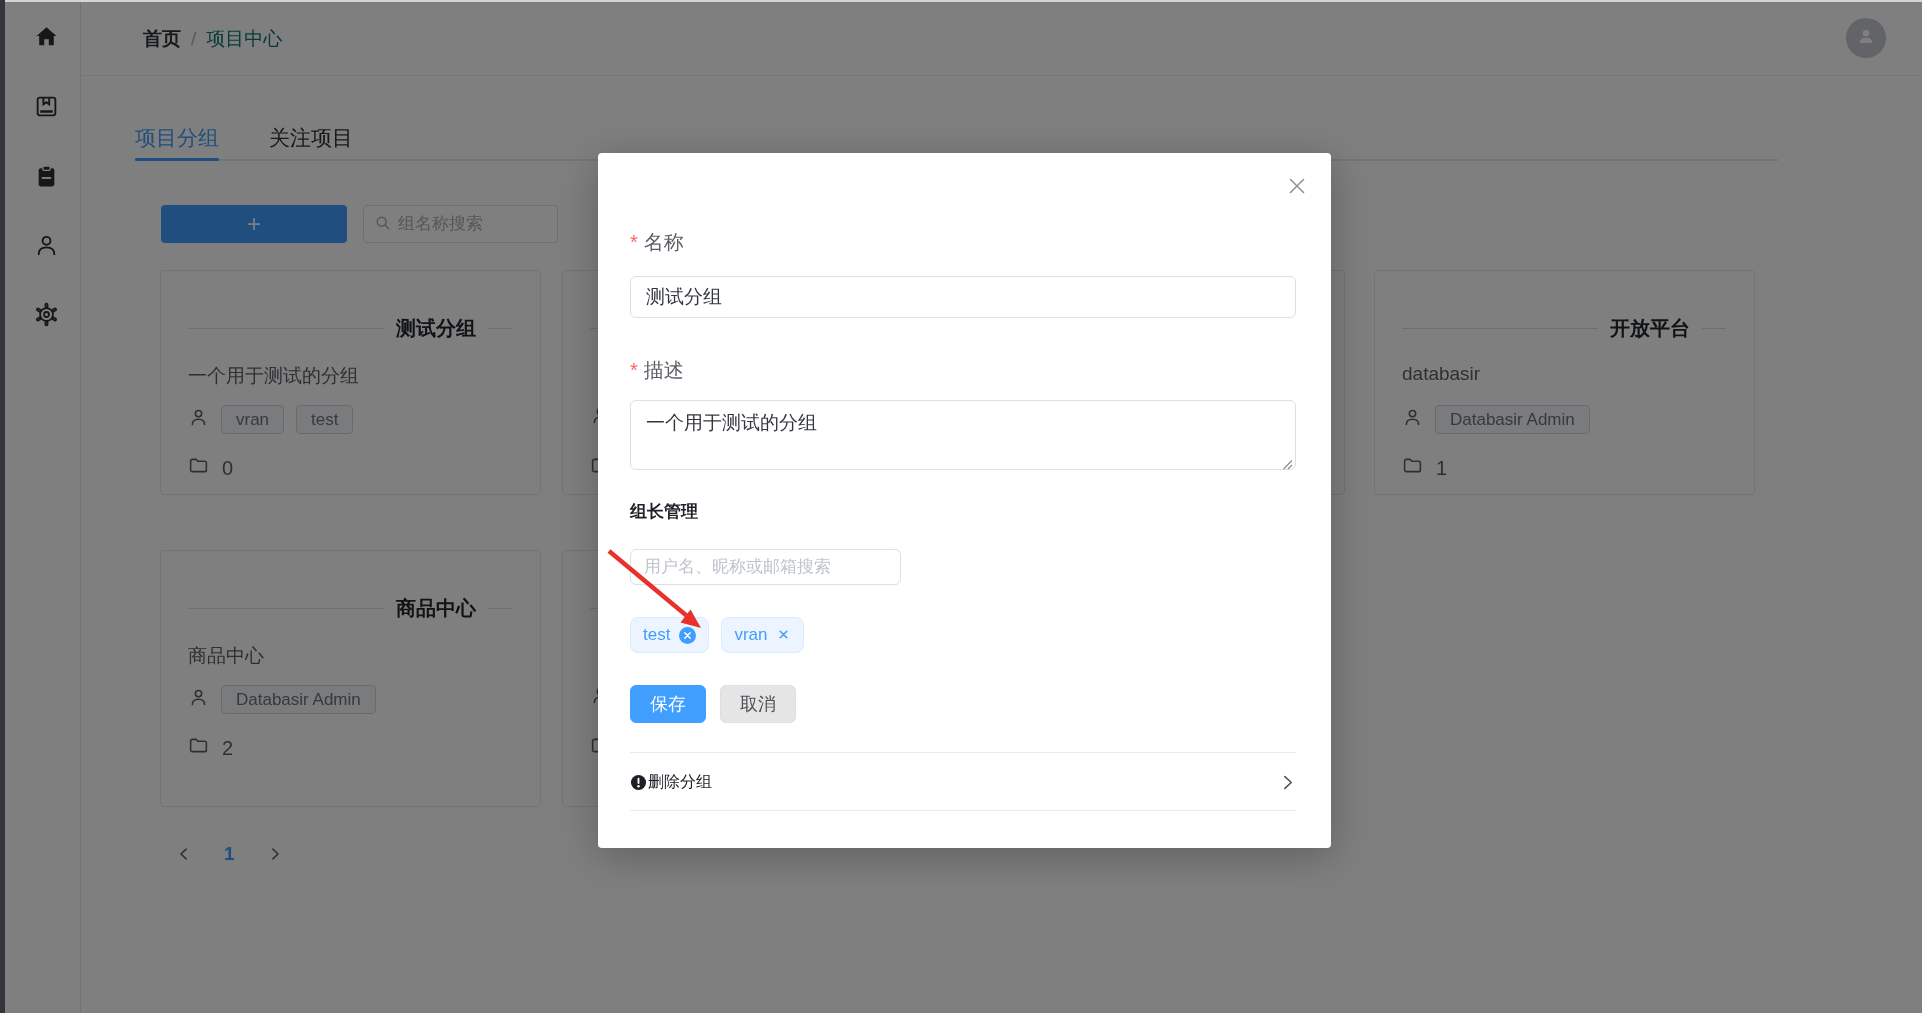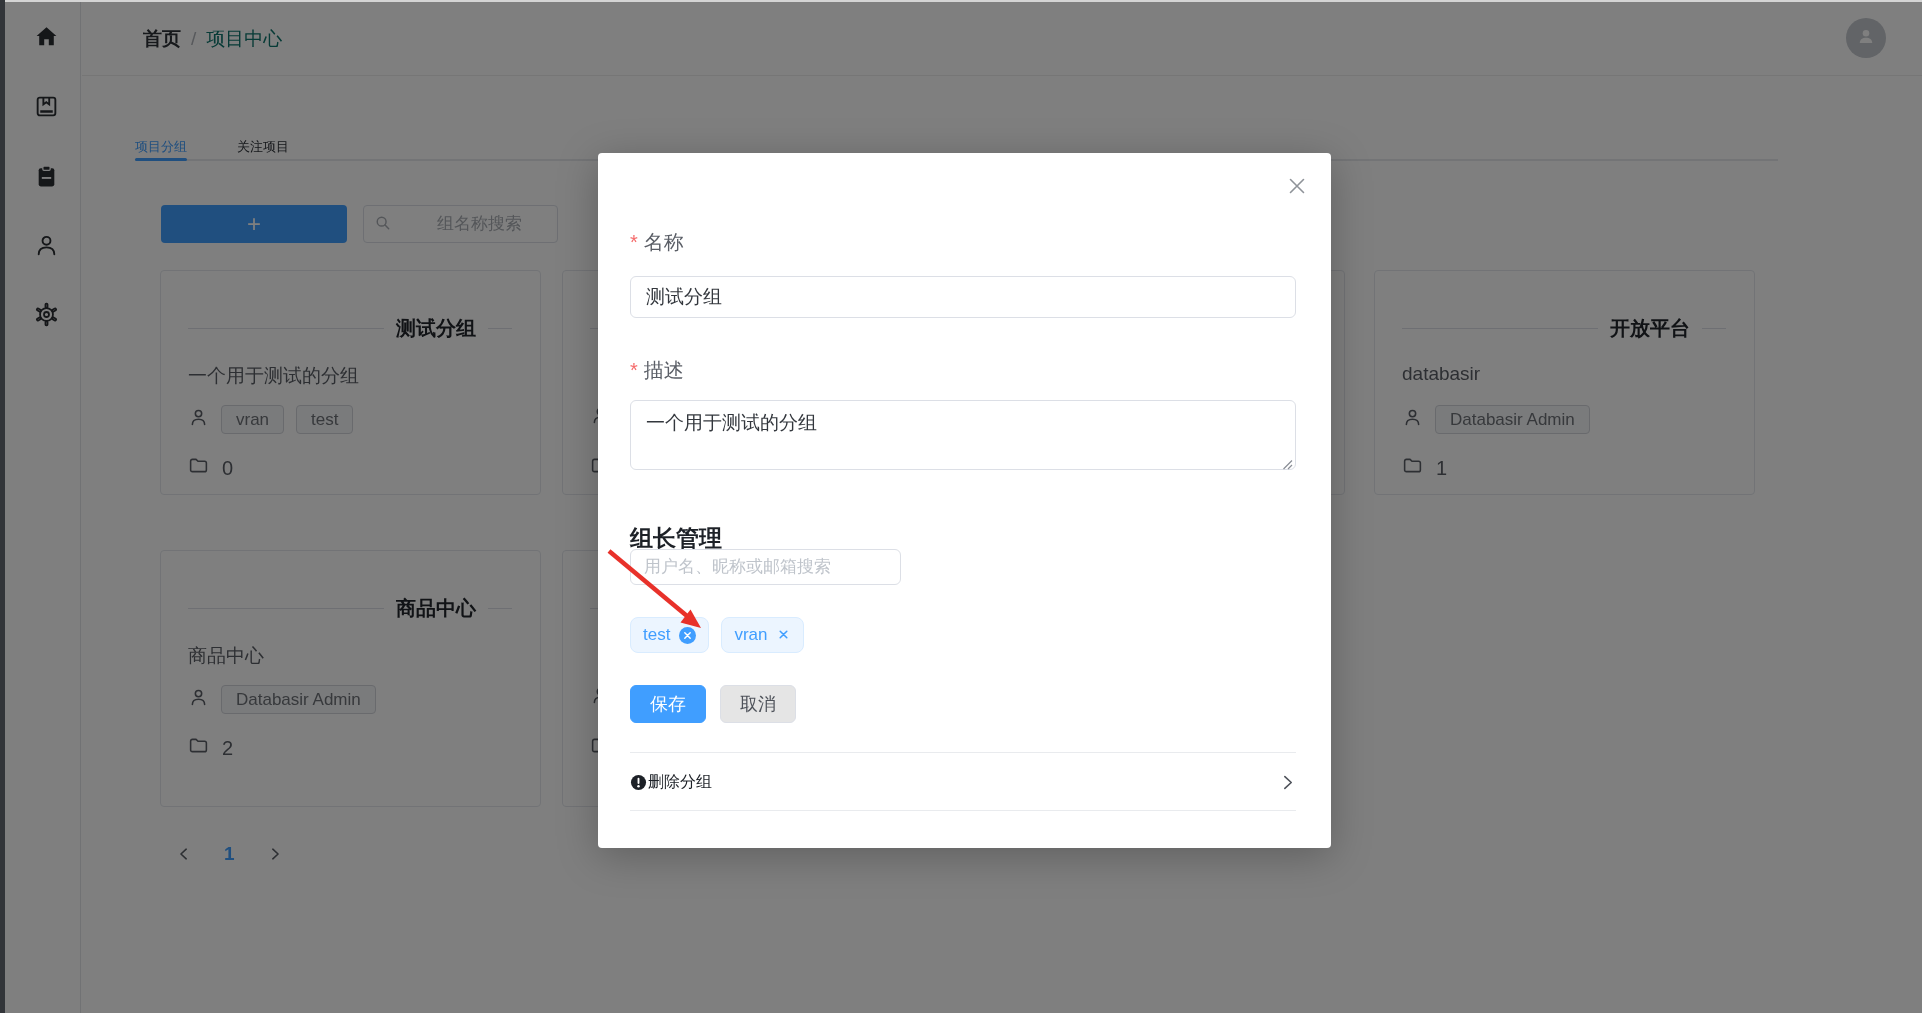--- a/index.html
+++ b/index.html
@@ -26,34 +26,34 @@
   .bc-current { font-weight:bold; color:#2e3238; }
   .bc-sep { color:#aeb2b8; margin:0 10px; }
   .bc-page { color:#0f766e; }
   .avatar { position:absolute; left:1764px; top:16px; width:40px; height:40px; border-radius:50%;
             background:#c4c8ce; display:flex; align-items:center; justify-content:center; cursor:pointer; }
   .avatar svg { width:22px; height:22px; }
 
   
   .tabs { position:absolute; left:135px; top:119px; width:1643px; height:42px;
           border-bottom:2px solid #e7e9ec; display:flex; gap:50px; z-index:1; }
-  .tab { position:relative; font-size:13px; color:#2e3238; line-height:38px; cursor:pointer;margin-top:9px; }
+  .tab { position:relative; font-size:21px; color:#2e3238; line-height:38px; cursor:pointer; }
   .tab.active { color:#409eff; }
   .tab.active::after { content:""; position:absolute; left:0; right:0; bottom:-2px; height:3px;
                        background:#409eff; border-radius:2px; }
 
   .add-btn { position:absolute; left:161px; top:205px; width:186px; height:38px; background:#409eff;
              border:none; border-radius:4px; color:#fff; font-size:24px; font-weight:300;
              line-height:34px; cursor:pointer; z-index:1; }
   .searchbox { position:absolute; left:363px; top:205px; width:195px; height:38px; background:#fff;
                border:1px solid #dcdfe6; border-radius:4px; display:flex; align-items:center;
                padding:0 10px; gap:7px; z-index:1; }
   .searchbox svg { width:17px; height:17px; flex:none; }
   .searchbox input { border:none; outline:none; width:100%; font-size:17px; color:#4d7c0f;
-                     font-family:inherit; background:transparent;margin-left:39px; }
+                     font-family:inherit; background:transparent; }
   .searchbox input::placeholder { color:#a9adb3; }
 
   
   .card { position:absolute; width:381px; background:#fff; border:1px solid #e4e7ed;
           border-radius:4px; z-index:1; cursor:pointer; }
   .row1 { top:270px; height:225px; }
   .row2 { top:550px; height:257px; }
   .c1 { left:160px; } .c2 { left:562px; } .c3 { left:964px; } .c4 { left:1374px; }
   .c5 { left:160px; } .c6 { left:562px; }
   .divider-row { position:absolute; left:27px; right:0; top:44px; height:26px;
@@ -87,21 +87,21 @@
                  background:transparent; cursor:pointer; padding:0; }
   .modal-close svg { width:22px; height:22px; }
   .f-label { position:absolute; left:32px; font-size:20px; color:#5a5e66; }
   .f-label .req { color:#f56c6c; margin-right:6px; }
   .lab1 { top:76px; } .lab2 { top:204px; }
   .txt-input { position:absolute; left:32px; width:666px; border:1px solid #dcdfe6; border-radius:6px;
                font-size:19px; color:#33373d; font-family:inherit; outline:none; background:#fff; }
   .name-input { top:123px; height:42px; padding:0 15px; }
   .desc-area { top:247px; height:70px; padding:9px 15px; resize:none; line-height:1.4; }
   .resize-grip { position:absolute; left:684px; top:303px; width:11px; height:11px; }
-  .section-title { position:absolute; left:32px; top:370px; font-size:23px; font-weight:bold;
+  .section-title { position:absolute; left:32px; top:347px; font-size:17px; font-weight:bold;
                    color:#1d2127; }
   .member-search { position:absolute; left:32px; top:396px; width:271px; height:36px;
                    border:1px solid #dcdfe6; border-radius:6px; padding:13px 13px; font-size:17px;
                    color:#5b5f66; font-family:inherit; outline:none; }
   .member-search::placeholder { color:#bfc4cb; }
   .tag-row { position:absolute; left:32px; top:464px; display:flex; gap:12px; }
   .mtag { height:36px; padding:0 12px; display:inline-flex; align-items:center; gap:9px;
           background:#ecf5ff; border:1px solid #d9ecff; border-radius:8px; color:#409eff;
           font-size:17px; }
   .mtag .x-solid { width:17px; height:17px; border-radius:50%; background:#409eff; display:flex;

